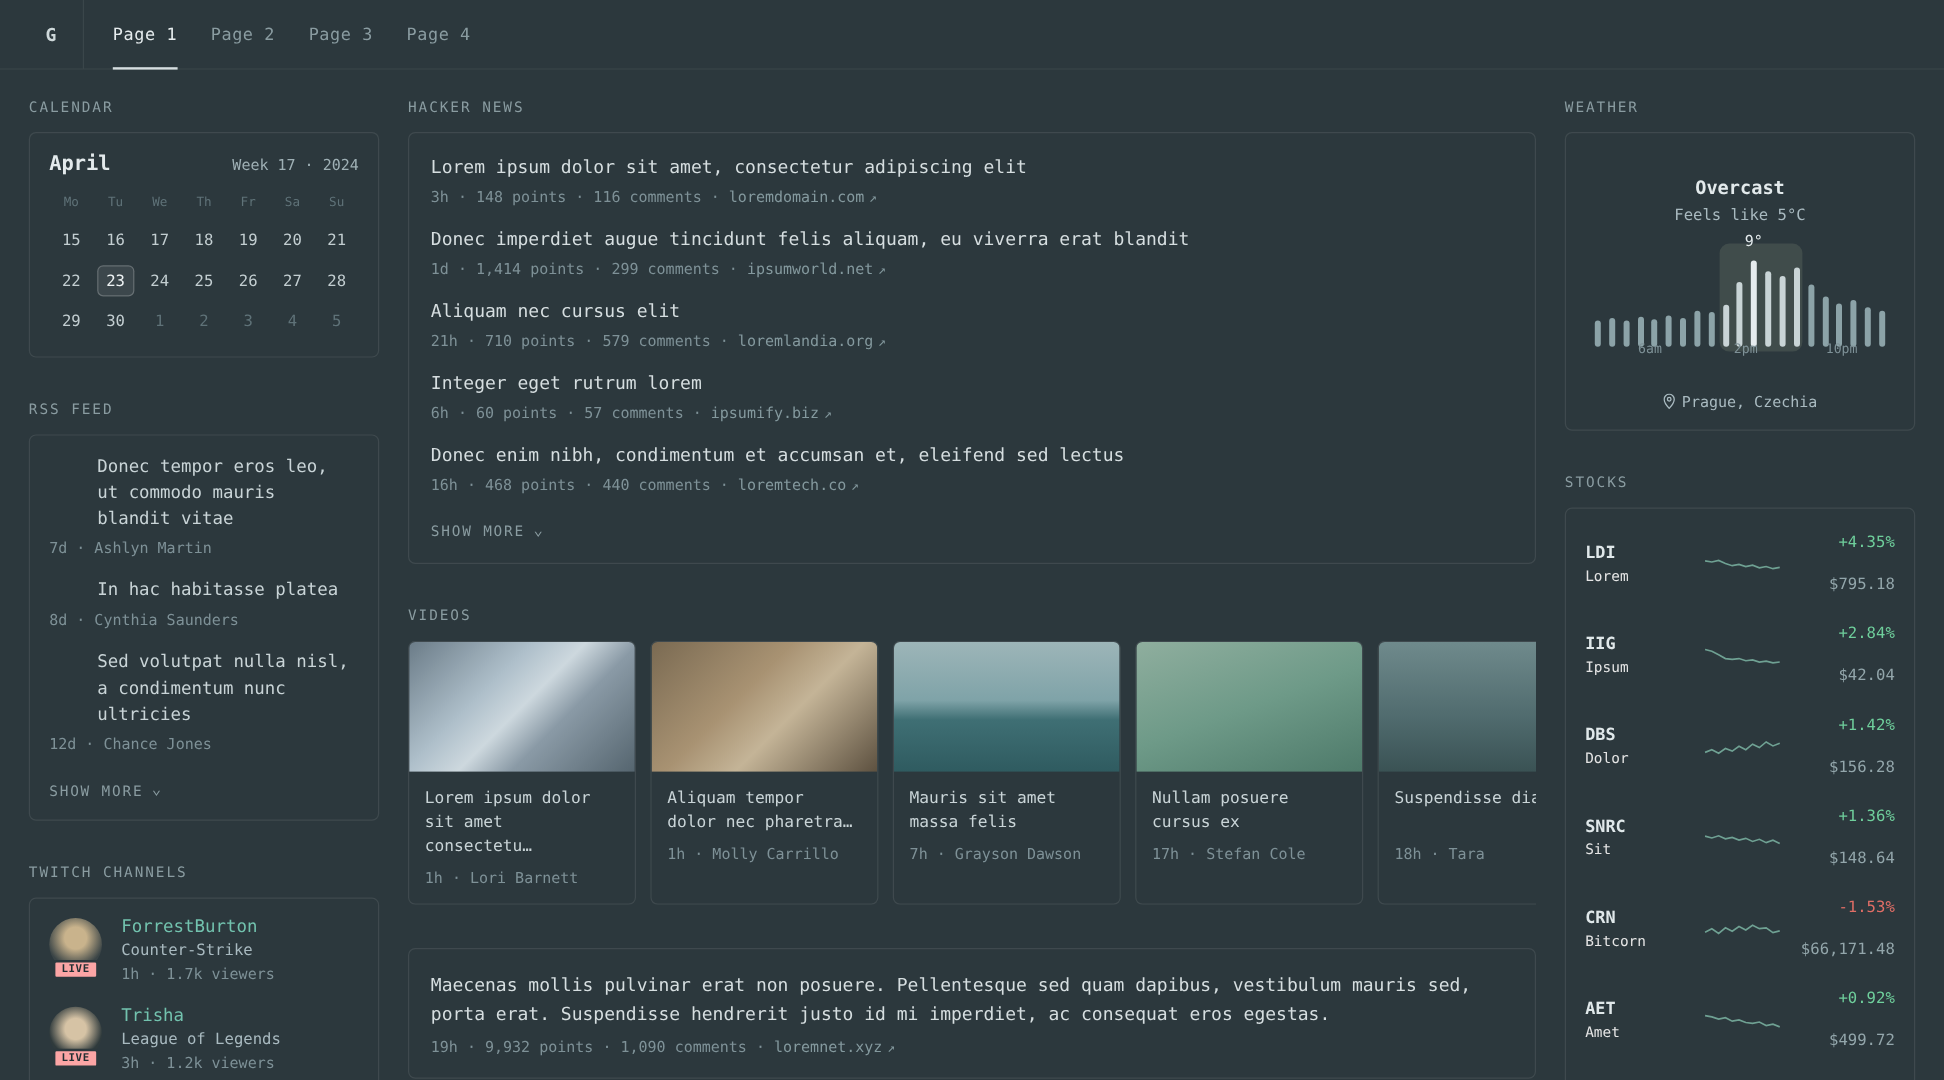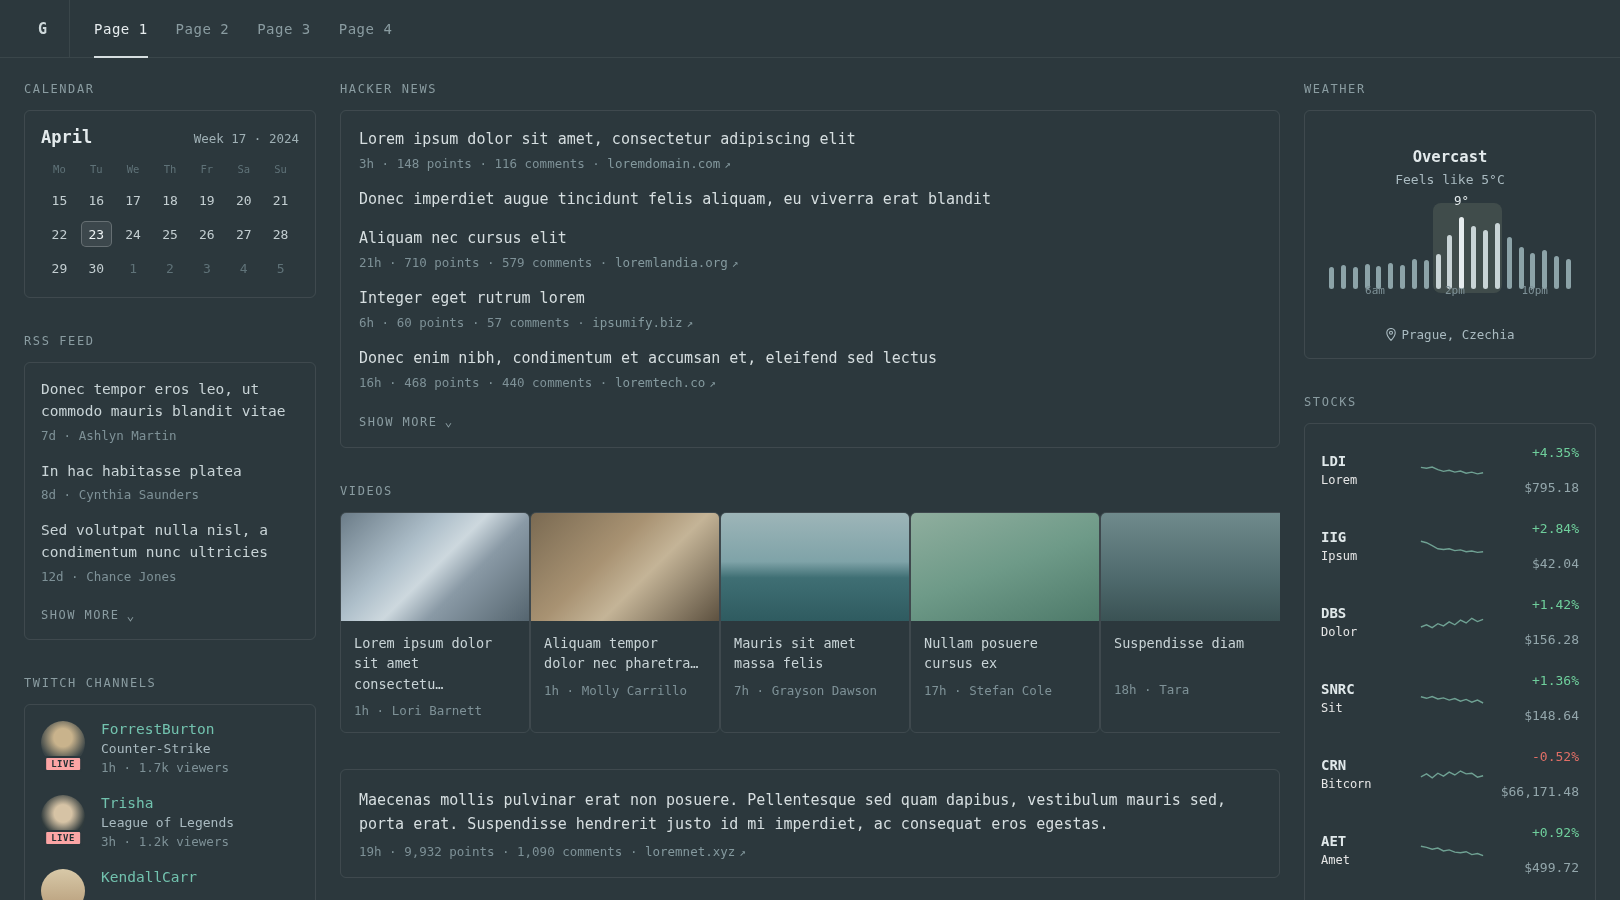--- a/index.html
+++ b/index.html
@@ -65,21 +65,21 @@
     display:flex; align-items:center; justify-content:center; border:1px solid transparent;
   }
   .cal-day.sel {
     background:rgba(255,255,255,.08); border:1px solid rgba(255,255,255,.22);
     border-radius:5px; color:#eef3f4;
   }
   .cal-day.next { color:#5f7278; }
 
   
   .rss-item { margin-bottom:18px; }
-  .rss-title { font-size:14.5px; line-height:1.5; color:#c9d4d7; cursor:pointer; }
+  .rss-title { font-size:14.5px; line-height:1.5; color:#c9d4d7; cursor:pointer;margin-left:40px; }
 
   
   .tw-row { display:flex; gap:16px; margin-bottom:20px; align-items:flex-start; }
   .tw-avatar-wrap { position:relative; flex:0 0 44px; }
   .tw-avatar { width:44px; height:44px; border-radius:50%; }
   .av1 { background:radial-gradient(circle at 50% 38%, #c9b38c 0 26%, #3a4446 68%); }
   .av2 { background:radial-gradient(circle at 50% 42%, #d6c3a5 0 26%, #2f3a3c 66%); }
   .av3 { background:linear-gradient(180deg,#d8c9a8,#b59a77); }
   .live {
     position:absolute; left:50%; transform:translateX(-50%); bottom:-7px;
@@ -90,21 +90,21 @@
   .tw-game { font-size:13px; color:#a9bac0; margin-top:4px; }
   .tw-meta { font-size:12.5px; color:#7e9197; margin-top:4px; }
 
   
   .hn-card { padding:18px; }
   .hn-item { margin-bottom:18px; }
   .hn-title { font-size:15px; color:#d6dee0; cursor:pointer; line-height:1.4; }
   .hn-item .meta { margin-top:6px; }
 
   
-  .video-strip { display:flex; overflow:hidden; }
+  .video-strip { display:flex; gap:12px; overflow:hidden; }
   .video-card {
     flex:0 0 190px; border:1px solid rgba(255,255,255,.09);
     border-radius:6px; overflow:hidden; cursor:pointer;
   }
   .thumb { height:108px; }
   .t1 { background:linear-gradient(135deg,#6b7c88 0%,#aebfca 35%,#cdd8de 50%,#8a9aa6 65%,#55656f 100%); }
   .t2 { background:linear-gradient(135deg,#7a6a52 0%,#a89272 40%,#c4b497 60%,#5d5140 100%); }
   .t3 { background:linear-gradient(180deg,#9db5b8 0%,#7fa3a8 45%,#3f6f74 60%,#2f5b60 100%); }
   .t4 { background:linear-gradient(160deg,#8fae9e 0%,#6e9a88 50%,#4e7a6a 100%); }
   .t5 { background:linear-gradient(180deg,#6f8a8c 0%,#4f6a6d 60%,#3a5254 100%); }
@@ -276,20 +276,21 @@
 
     <section class="widget">
       <h2 class="wtitle">HACKER NEWS</h2>
       <div class="card hn-card">
         <div class="hn-item">
           <div class="hn-title">Lorem ipsum dolor sit amet, consectetur adipiscing elit</div>
           <div class="meta"><span>3h · 148 points · 116 comments · </span><a class="src"><span>loremdomain.com</span><span class="ext">↗</span></a></div>
         </div>
         <div class="hn-item">
           <div class="hn-title">Donec imperdiet augue tincidunt felis aliquam, eu viverra erat blandit</div>
+          <div class="meta"><span>1d · 1,414 points · 299 comments · </span><a class="src"><span>ipsumworld.net</span><span class="ext">↗</span></a></div>
         </div>
         <div class="hn-item">
           <div class="hn-title">Aliquam nec cursus elit</div>
           <div class="meta"><span>21h · 710 points · 579 comments · </span><a class="src"><span>loremlandia.org</span><span class="ext">↗</span></a></div>
         </div>
         <div class="hn-item">
           <div class="hn-title">Integer eget rutrum lorem</div>
           <div class="meta"><span>6h · 60 points · 57 comments · </span><a class="src"><span>ipsumify.biz</span><span class="ext">↗</span></a></div>
         </div>
         <div class="hn-item">
@@ -460,21 +461,21 @@
         </div>
         <div class="stock-row">
           <div class="s-left">
               <div class="s-sym">CRN</div>
               <div class="s-name">Bitcorn</div>
             </div>
           <svg class="spark" viewBox="0 0 70 26" preserveAspectRatio="none">
               <polyline points="2.0,15.8 8.0,12.9 14.0,16.9 20.0,12.2 26.0,15.1 32.0,11.1 38.0,14.0 44.0,10.0 50.0,12.9 56.0,12.2 62.0,16.2 68.0,14.7" fill="none" stroke="#6fa193" stroke-width="1.4"></polyline>
             </svg>
           <div class="s-right">
-              <div class="s-chg down">-0.52%</div>
+              <div class="s-chg down">-1.53%</div>
               <div class="s-price">$66,171.48</div>
             </div>
         </div>
         <div class="stock-row">
           <div class="s-left">
               <div class="s-sym">AET</div>
               <div class="s-name">Amet</div>
             </div>
           <svg class="spark" viewBox="0 0 70 26" preserveAspectRatio="none">
               <polyline points="2.0,9.3 8.0,10.4 14.0,12.2 20.0,11.1 26.0,14.0 32.0,12.9 38.0,15.1 44.0,15.8 50.0,14.7 56.0,17.6 62.0,16.5 68.0,18.7" fill="none" stroke="#6fa193" stroke-width="1.4"></polyline>

